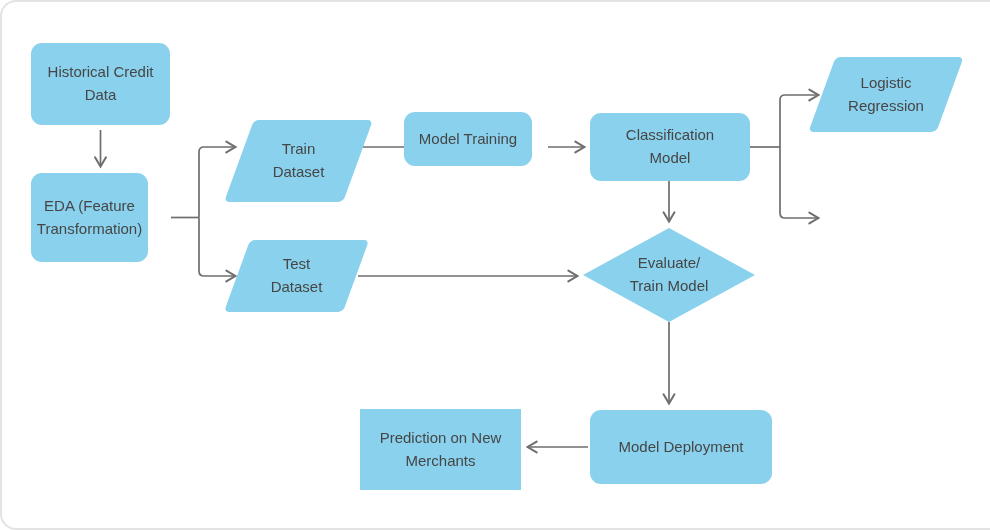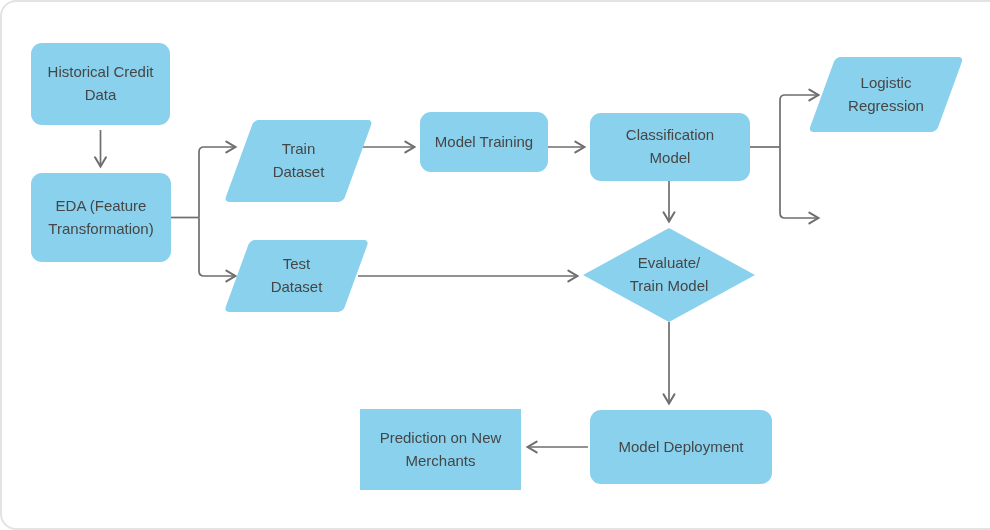--- a/index.html
+++ b/index.html
@@ -63,38 +63,38 @@
     <path class="edge" d="M358 276 H577" marker-end="url(#arrow)"></path>
     <path class="edge" d="M669 322 V403" marker-end="url(#arrow)"></path>
     <path class="edge" d="M588 447 H528" marker-end="url(#arrow)"></path>
   </svg>
 
   <div class="node rounded" style="left:31px;top:43px;width:139px;height:82px">
     <span class="label">Historical Credit
 Data</span>
   </div>
 
-  <div class="node rounded" style="left:31px;top:173px;width:140px;height:89px">
+  <div class="node rounded" style="left:31px;top:173px;width:117px;height:89px">
     <span class="label">EDA (Feature
 Transformation)</span>
   </div>
 
   <div class="node" style="left:227px;top:120px;width:143px;height:82px">
     <div class="para-bg"></div>
     <span class="label">Train
 Dataset</span>
   </div>
 
   <div class="node" style="left:225px;top:240px;width:143px;height:72px">
     <div class="para-bg"></div>
     <span class="label">Test
 Dataset</span>
   </div>
 
-  <div class="node rounded" style="left:420px;top:112px;width:128px;height:60px">
+  <div class="node rounded" style="left:404px;top:112px;width:128px;height:54px">
     <span class="label">Model Training</span>
   </div>
 
   <div class="node rounded" style="left:590px;top:113px;width:160px;height:68px">
     <span class="label">Classification
 Model</span>
   </div>
 
   <div class="node" style="left:810px;top:57px;width:152px;height:75px">
     <div class="para-bg"></div>

